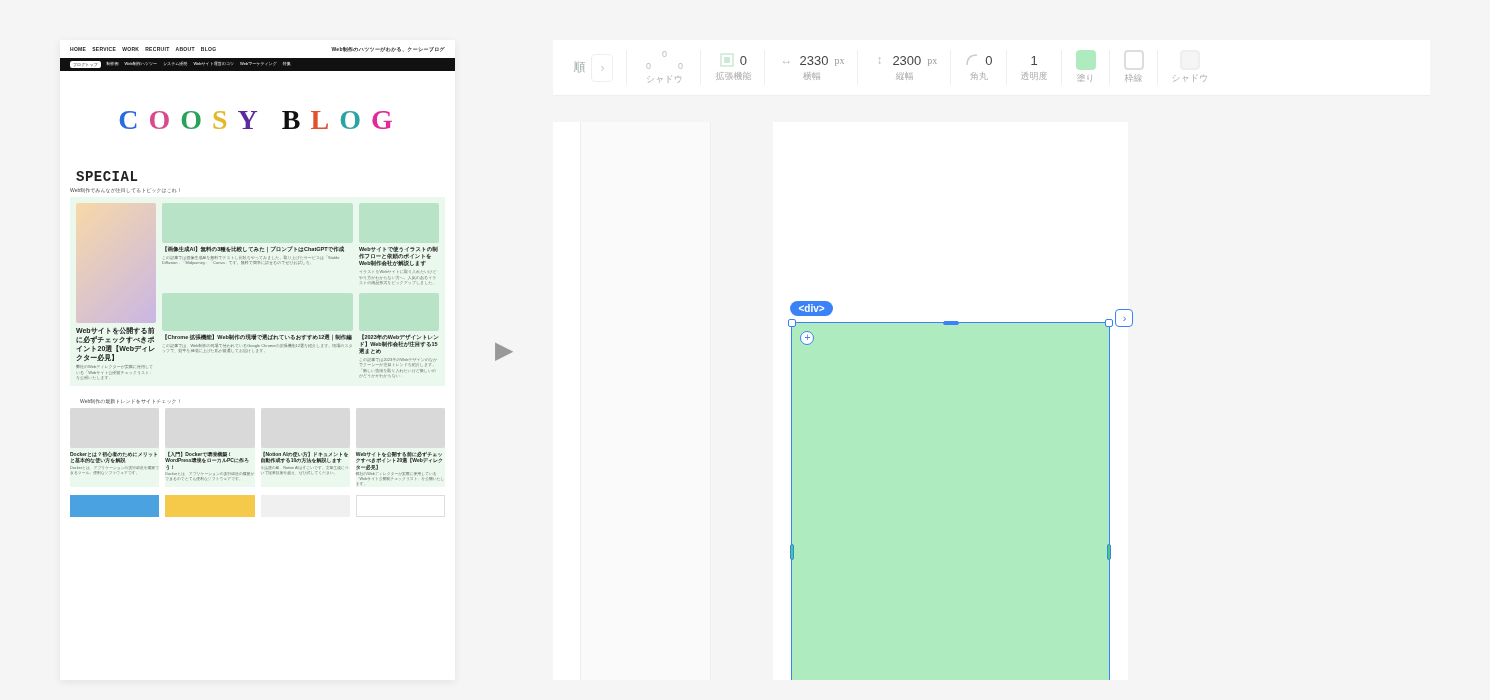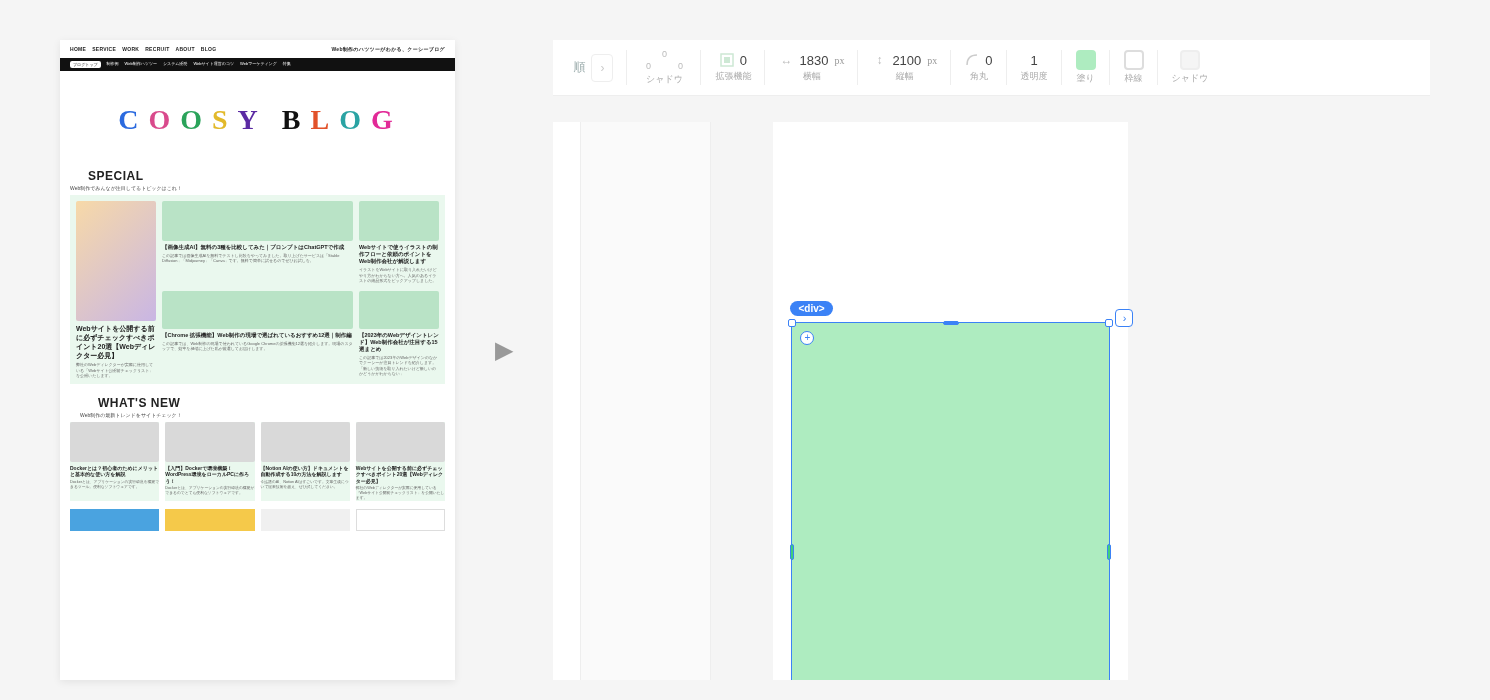--- a/index.html
+++ b/index.html
@@ -10,21 +10,21 @@
 .blog { width: 395px; height: 640px; background: #fff; overflow: hidden; font-size: 4.5px; color: #222; box-shadow: 0 2px 8px rgba(0,0,0,.08); }
 .blog .topnav { display: flex; justify-content: space-between; padding: 6px 10px; font-size: 5px; letter-spacing: .3px; }
 .blog .topnav .left { display: flex; gap: 6px; font-weight: 700; }
 .blog .topnav .right { font-weight: 700; }
 .blog .subnav { background: #111; color: #fff; display: flex; gap: 6px; padding: 3px 10px; font-size: 4px; }
 .blog .subnav span:first-child { background: #fff; color: #111; padding: 1px 3px; border-radius: 2px; }
 .blog .hero { height: 86px; margin: 6px 10px; display: flex; gap: 6px; align-items: center; justify-content: center; font-size: 28px; font-weight: 900; letter-spacing: 4px; font-family: "Comic Sans MS", cursive; }
 .hero .l1 { color:#2b6adf;} .hero .l2{color:#d94a8c;} .hero .l3{color:#2aa35a;} .hero .l4{color:#e2b92a;}
 .hero .l5{color:#5b2aa3;} .hero .l6{color:#111;} .hero .l7{color:#e2522a;} .hero .l8{color:#2aa3a3;} .hero .l10{color:#e22a97;}
 
-.blog h2 { font-size: 12px; font-weight: 900; margin: 6px 28px 2px; letter-spacing: .5px; }
+.blog h2 { font-size: 14px; font-weight: 900; margin: 6px 16px 2px; letter-spacing: .5px; font-family: Liberation Mono, monospace; }
 .blog .sub { font-size: 5px; margin: 0 10px 4px; color: #444; }
 .special { margin: 0 10px; background: #eaf8ee; padding: 6px; display: grid; grid-template-columns: 80px 1fr 80px; grid-template-rows: auto auto; gap: 6px; }
 .card { background: #eaf8ee; font-size: 4.5px; line-height: 1.3; }
 .thumb { background: #b9e3c6; border-radius: 2px; }
 .card .thumb.sm { height: 40px; } .card .thumb.md { height: 38px; }
 .card h3 { font-size: 5.5px; font-weight: 700; margin-top: 3px; }
 .card p { color: #666; margin-top: 2px; font-size: 4px; }
 .special .big { grid-row: 1 / 3; }
 .special .big .thumb { height: 120px; background: linear-gradient(135deg,#f7d9a8,#c9b6e4); }
 .special .big h3 { font-size: 7px; }
@@ -140,21 +140,20 @@
         <p>この記事では、Web制作の現場で使われているGoogle Chromeの拡張機能12選を紹介します。現場のスタッフで、効率を極端に上げた私が厳選してお届けします。</p>
       </div>
       <div class="card" style="grid-column:3;">
         <div class="thumb md"></div>
         <h3>【2023年のWebデザイントレンド】Web制作会社が注目する15選まとめ</h3>
         <p>この記事では2023年のWebデザインのなかでクーシーが注目トレンドを紹介します。「新しい技術を取り入れたいけど新しいのかどうかがわからない」</p>
       </div>
     </div>
 
     <div class="whatsnew">
-      <h2>WHAT'S NEW</h2>
       <div class="sub">Web制作の最新トレンドをサイトチェック！</div>
       <div class="grid4">
         <div class="card">
             <div class="thumb"></div>
             <h3>Dockerとは？初心者のためにメリットと基本的な使い方を解説</h3>
             <p>Dockerとは、アプリケーションの実行環境を構築できるツール。便利なソフトウェアです。</p>
           </div>
         <div class="card">
             <div class="thumb"></div>
             <h3>【入門】Dockerで環境構築！WordPress環境をローカルPCに作ろう！</h3>
@@ -206,29 +205,29 @@
                 <rect x="4" y="4" width="6" height="6" fill="#cde8d4"></rect>
               </svg>
             </span>
           <span class="tb-num">0</span>
         </div>
         <div class="tb-label">拡張機能</div>
       </div>
       <div class="tb-seg">
         <div class="tb-val">
           <span class="icon">↔</span>
-          <span class="tb-num">1830</span>
+          <span class="tb-num">2330</span>
           <span class="tb-unit">px</span>
         </div>
         <div class="tb-label">横幅</div>
       </div>
       <div class="tb-seg">
         <div class="tb-val">
           <span class="icon">↕</span>
-          <span class="tb-num">2100</span>
+          <span class="tb-num">2300</span>
           <span class="tb-unit">px</span>
         </div>
         <div class="tb-label">縦幅</div>
       </div>
       <div class="tb-seg">
         <div class="tb-val">
           <span class="icon">
               <svg viewBox="0 0 14 14">
                 <path d="M2 12 Q2 2 12 2" fill="none" stroke="#ccc" stroke-width="1.5"></path>
               </svg>

